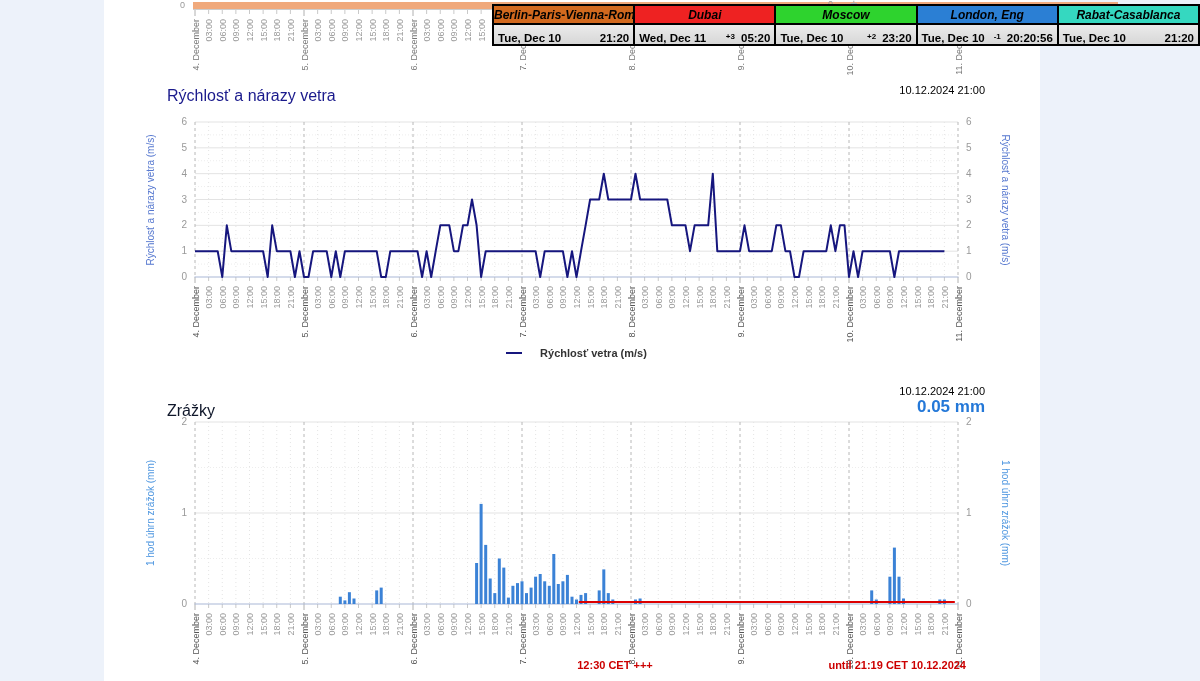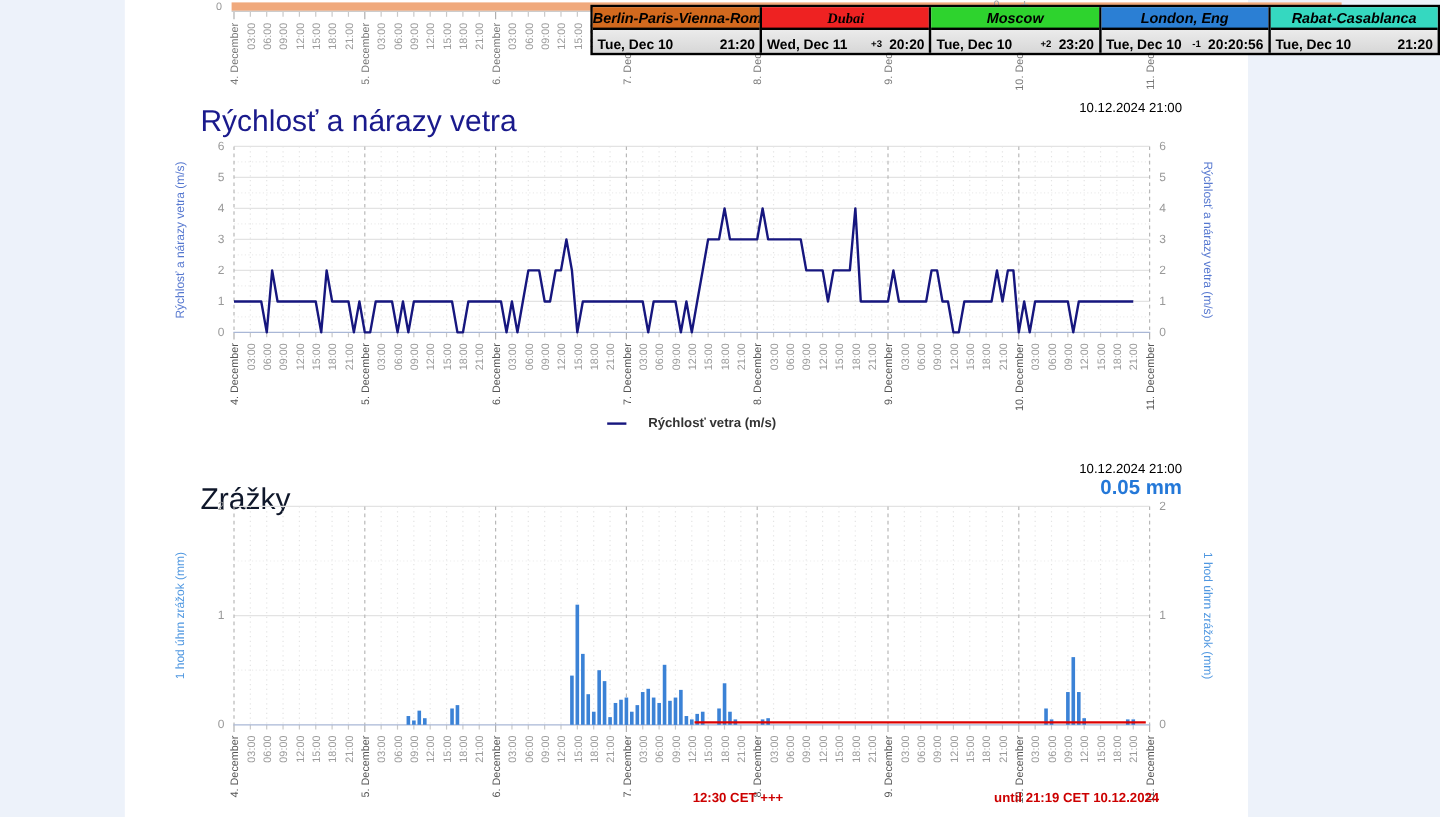--- a/index.html
+++ b/index.html
@@ -13,21 +13,21 @@
   #clock{position:absolute;left:492px;top:4px;width:708px;display:flex;border:2px solid #000;background:linear-gradient(#ffffff,#d7d7d7);z-index:10}
   .clkcol{flex:1;border-left:2px solid #000;min-width:0}
   .clkcol:first-child{border-left:none}
   .clkhead{height:19px;line-height:19px;font-size:12px;font-weight:bold;font-style:italic;text-align:center;color:#000;border-bottom:2px solid #000;white-space:nowrap;overflow:hidden}
   .clkbody{height:19px;display:flex;align-items:flex-end;padding:0 4px;font-size:11.5px;font-weight:bold;white-space:nowrap;color:#000}
   .clkdate{flex:1;text-align:left}
   .clkoff{font-size:8px;position:relative;top:-3px;margin-right:6px}
   .clktime{text-align:right}
 
   
-  .charttitle{position:absolute;left:167px;font-size:25px;font-weight:400}
+  .charttitle{position:absolute;left:167px;font-size:16px;font-weight:400}
   .stamp{position:absolute;left:785px;width:200px;text-align:right;font-size:11px;color:#000}
   .curval{position:absolute;left:785px;width:200px;text-align:right;font-size:17px;font-weight:bold}
 
   
   .vlab{position:absolute;width:220px;height:14px;font-size:10px;text-align:center;transform:rotate(-90deg);white-space:nowrap}
   .vlabR{transform:rotate(90deg)}
 
   
   #legend{position:absolute;left:195px;top:347px;width:763px;display:flex;justify-content:center;align-items:center;gap:18px;font-size:11px;font-weight:bold;color:#333}
   #legend .sw{display:inline-block;width:16px;height:0;border-top:2px solid #16167e}
@@ -165,25 +165,25 @@
   <div id="clock">
       <div class="clkcol">
         <div class="clkhead" style="background: rgb(210, 105, 30);">Berlin-Paris-Vienna-Roma</div>
         <div class="clkbody">
           <span class="clkdate">Tue, Dec 10</span>
           <span class="clkoff"></span>
           <span class="clktime">21:20</span>
         </div>
       </div>
       <div class="clkcol">
-        <div class="clkhead" style="background: rgb(238, 34, 34); font-family: Liberation Serif, serif;">Dubai</div>
+        <div class="clkhead" style="background: rgb(238, 34, 34);">Dubai</div>
         <div class="clkbody">
           <span class="clkdate">Wed, Dec 11</span>
           <span class="clkoff">+3</span>
-          <span class="clktime">20:20</span>
+          <span class="clktime">05:20</span>
         </div>
       </div>
       <div class="clkcol">
         <div class="clkhead" style="background: rgb(46, 211, 46);">Moscow</div>
         <div class="clkbody">
           <span class="clkdate">Tue, Dec 10</span>
           <span class="clkoff">+2</span>
           <span class="clktime">23:20</span>
         </div>
       </div>

